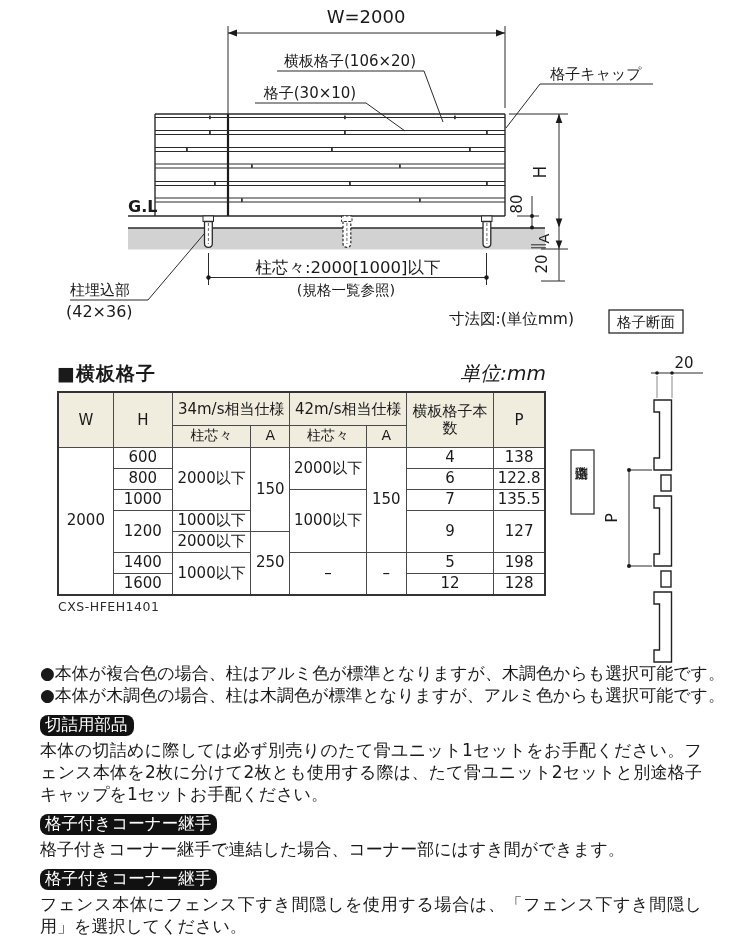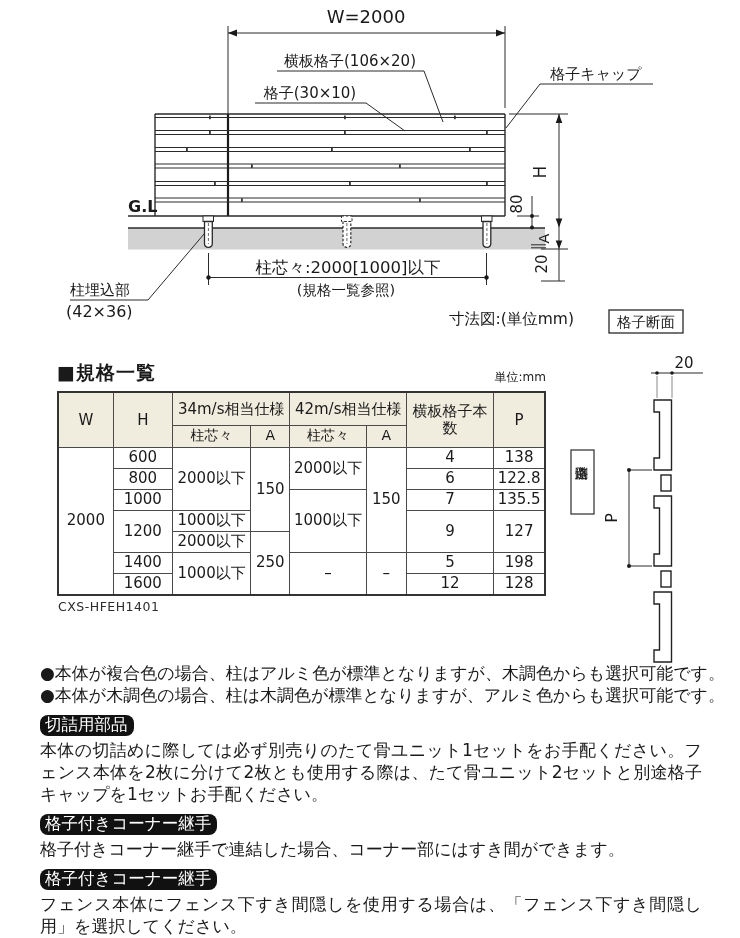--- a/index.html
+++ b/index.html
@@ -2,21 +2,21 @@
 <html><head>
 <meta charset="utf-8">
 <style>
   html,body{margin:0;padding:0;background:#ffffff;}
   body{font-family:"DejaVu Sans","Liberation Sans",sans-serif;color:#1a1a1a;}
   #page{position:relative;width:720px;height:938px;background:#fff;overflow:hidden;}
 
   
   #spec-head{position:absolute;left:57px;top:360px;width:489px;display:flex;justify-content:space-between;align-items:flex-end;}
   #spec-title{font-size:19px;font-weight:bold;letter-spacing:1px;}
-  #spec-unit{font-size:12px;}
+  #spec-unit{font-size:20px;font-style:italic;}
   #spec-table{position:absolute;left:57px;top:391px;border-collapse:collapse;table-layout:fixed;width:489px;border:2px solid #333;}
   #spec-table td,#spec-table th{border:1px solid #4a4a4a;text-align:center;vertical-align:middle;font-size:15px;font-weight:normal;padding:0;line-height:1.1;background:#fff;}
   #spec-table th{background:#f0edde;}
   #spec-table .hr1{height:33px;}
   #spec-table .hr2 th{height:21px;font-size:14px;}
   #spec-table tr.d td{height:20px;}
   #model-code{position:absolute;left:58px;top:599px;font-size:12.5px;color:#2b2b2b;letter-spacing:.5px;}
 
   
   #notes{position:absolute;left:40px;top:662px;width:662px;font-size:17px;line-height:22px;}
@@ -215,21 +215,21 @@
       </g>
 
       <g>
         <rect x="571" y="450" width="23" height="64" fill="#fff" stroke="#2a2a2a" stroke-width="1.2"></rect>
         <text class="vtxt" x="582" y="456" font-size="13.5">道路側</text>
       </g>
     </g>
   </svg>
 
   <div id="spec-head">
-    <span id="spec-title">■規格一覧</span>
+    <span id="spec-title">■横板格子</span>
     <span id="spec-unit">単位:mm</span>
   </div>
 
   <table id="spec-table">
     <colgroup>
       <col style="width:55px">
         <col style="width:59px">
         <col style="width:78px">
         <col style="width:39px">
       <col style="width:76px">

